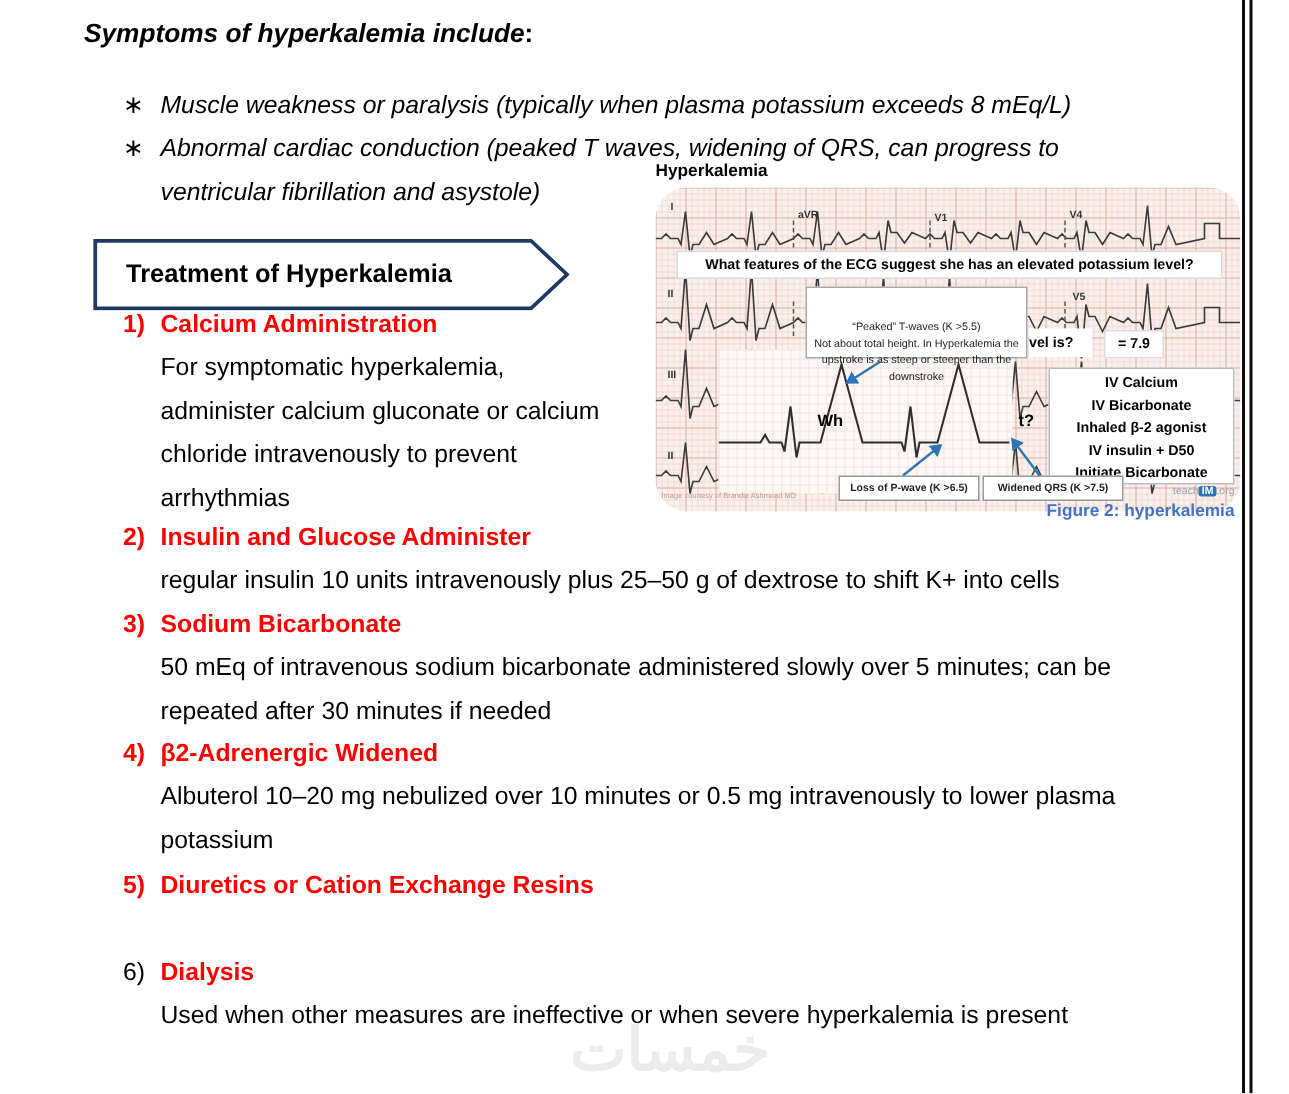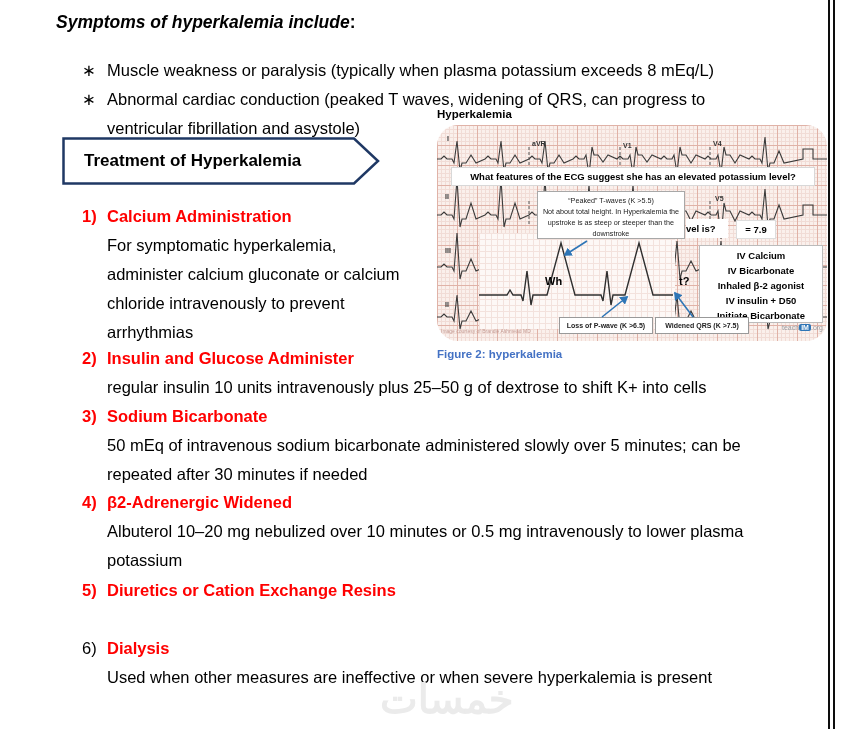--- a/index.html
+++ b/index.html
@@ -8,23 +8,23 @@
   
   .border-line{position:absolute;top:0;height:729px;width:2px;background:#0d0d0d;}
   .bg-strip{position:absolute;top:0;left:821px;width:38px;height:729px;background:#e8e8e8;}
 
   
   .doc-title{position:absolute;left:12px;top:12px;font-size:17.5px;font-weight:bold;font-style:italic;}
   .doc-title .colon{font-style:normal;font-weight:bold;}
   .bullets{position:absolute;left:38px;top:56px;width:660px;font-size:16.5px;line-height:29px;}
   .bullet-row{display:flex;}
   .bullet-mark{flex:0 0 25px;}
-  .bullet-text{flex:1;}
-
-  .banner{position:absolute;left:18px;top:137px;width:334px;height:34px;}
+  .bullet-text{flex:1;font-style:italic;}
+
+  .banner{position:absolute;left:18px;top:159px;width:334px;height:34px;}
   .banner svg{position:absolute;left:0;top:0;}
   .banner .banner-text{position:absolute;left:22px;top:0;height:48px;line-height:48px;
                        font-size:17px;font-weight:bold;}
 
   .item{position:absolute;left:38px;width:720px;font-size:16.5px;line-height:29px;}
   .item-head{display:flex;font-weight:bold;}
   .item-num{flex:0 0 25px;}
   .red{color:#ff0000;}
   .black-num{color:#000;font-weight:normal;}
   .item-body{margin-left:25px;white-space:pre-wrap;}
@@ -41,21 +41,21 @@
          linear-gradient(90deg,#e0b2a7 1px, transparent 1px),
          linear-gradient(#f1dcd6 1px, transparent 1px),
          linear-gradient(90deg,#f1dcd6 1px, transparent 1px);
        background-size:20px 20px,20px 20px,4px 4px,4px 4px;
        overflow:hidden;border-radius:21px;}
   .ecg svg{position:absolute;left:0;top:0;}
   .lead{position:absolute;font-size:7px;font-weight:bold;color:#333;}
   .qbox{position:absolute;left:14px;top:42px;width:362px;height:17px;background:#fff;
         border:1px solid #d8d8d8;font-size:9.5px;font-weight:bold;text-align:center;line-height:17px;}
   .peaked{position:absolute;left:100px;top:66px;width:148px;height:48px;background:#fff;
-          border:1px solid #a8a8a8;font-size:7.2px;line-height:11px;text-align:center;padding-top:3px;
+          border:1px solid #a8a8a8;font-size:7.2px;line-height:11px;text-align:center;padding-top:20px;
           box-sizing:border-box;color:#222;}
   .velis{position:absolute;left:249px;top:94px;width:42px;height:19px;background:#fff;
          font-size:9.5px;font-weight:bold;line-height:19px;}
   .kval{position:absolute;left:299px;top:95px;width:38px;height:17px;background:#fff;border:1px solid #ddd;
         font-size:9.5px;font-weight:bold;text-align:center;line-height:17px;}
   .zoom-panel{position:absolute;left:42px;top:108px;width:196px;height:96px;background:#fdf8f6;
         background-image:linear-gradient(#f3e2dd 1px,transparent 1px),linear-gradient(90deg,#f3e2dd 1px,transparent 1px);
         background-size:6px 6px;}
   .wh{position:absolute;left:108px;top:150px;font-size:11px;font-weight:bold;}
   .tq{position:absolute;left:242px;top:150px;font-size:11px;font-weight:bold;}
@@ -63,21 +63,21 @@
          border:1px solid #bbb;font-size:9.5px;font-weight:bold;text-align:center;
          line-height:15px;padding-top:2px;box-sizing:border-box;}
   .small-label{position:absolute;top:192px;height:15px;background:#fff;border:1px solid #999;
          font-size:7px;text-align:center;line-height:15px;font-weight:bold;color:#222;}
   .lbl-p{left:122px;width:92px;}
   .lbl-qrs{left:218px;width:92px;}
   .credit{position:absolute;left:4px;top:203px;font-size:5px;color:#c49a92;}
   .logo{position:absolute;right:4px;top:199px;font-size:7px;color:#9aa0a6;}
   .logo .im{display:inline-block;background:#2e75b6;color:#fff;font-weight:bold;
             padding:0 2px;border-radius:2px;font-size:7px;}
-  .fig-caption{position:absolute;left:0;top:240px;width:386px;
+  .fig-caption{position:absolute;left:0;top:227px;width:386px;text-align:right;
                font-size:11.5px;font-weight:bold;color:#4472c4;}
 
   .watermark{position:absolute;left:336px;top:676px;font-size:40px;font-weight:bold;
              color:#ebebeb;direction:rtl;letter-spacing:1px;}
 </style>
 </head>
 <body>
 
 <div class="stage">
 

